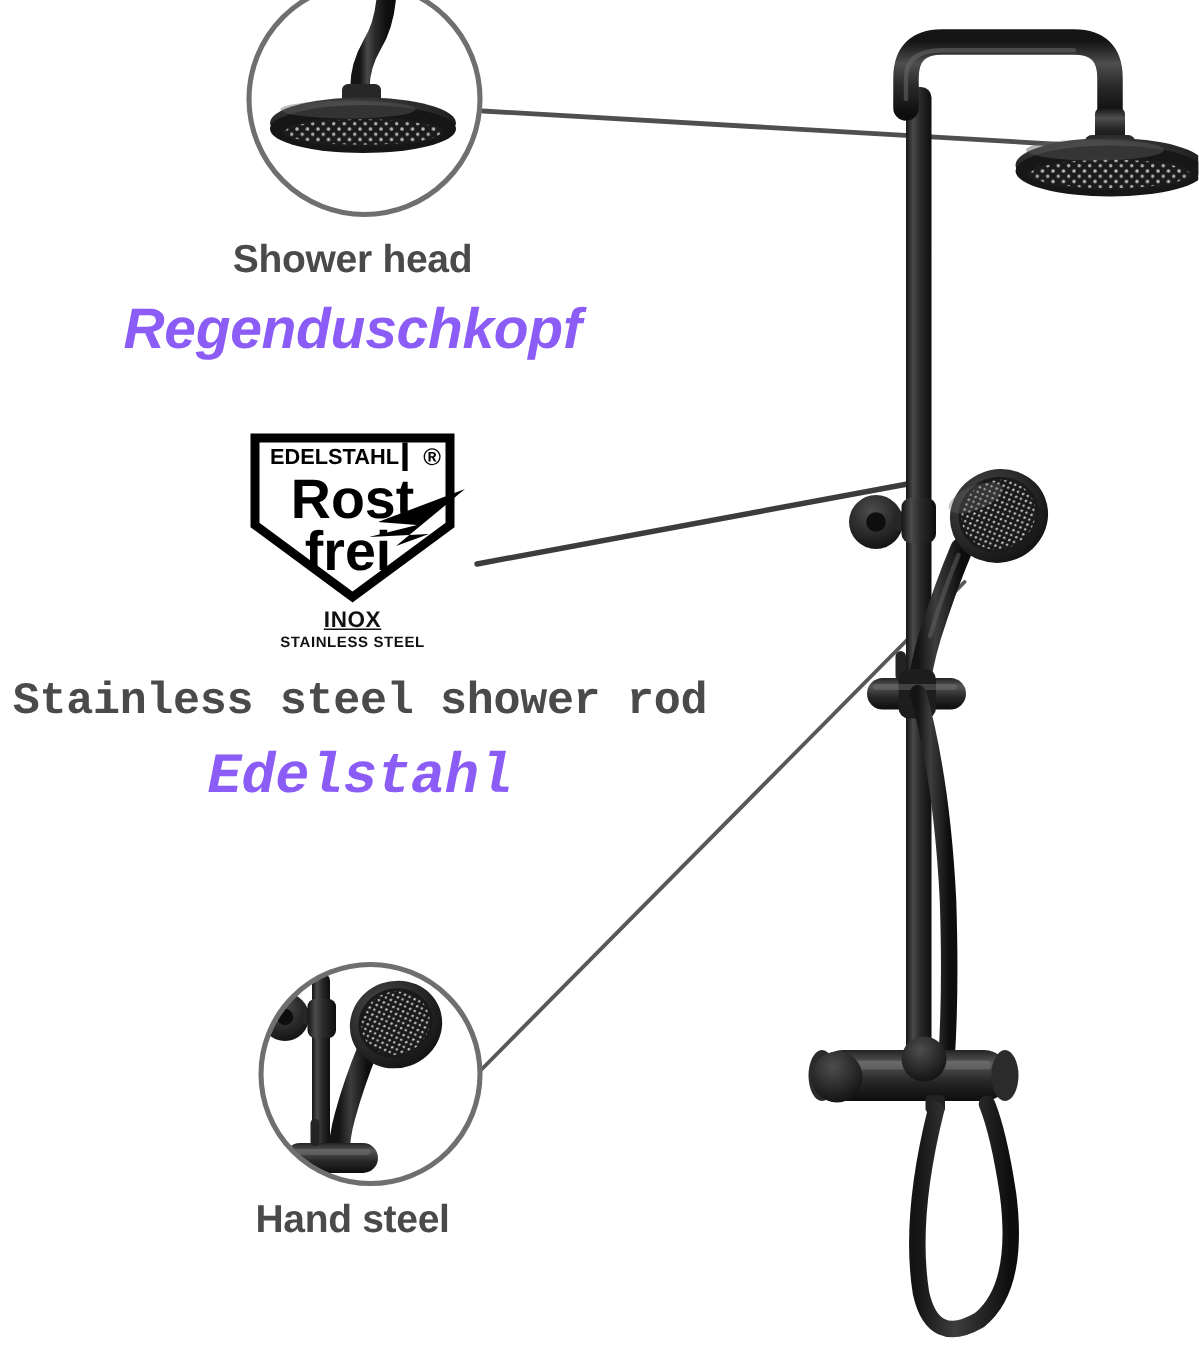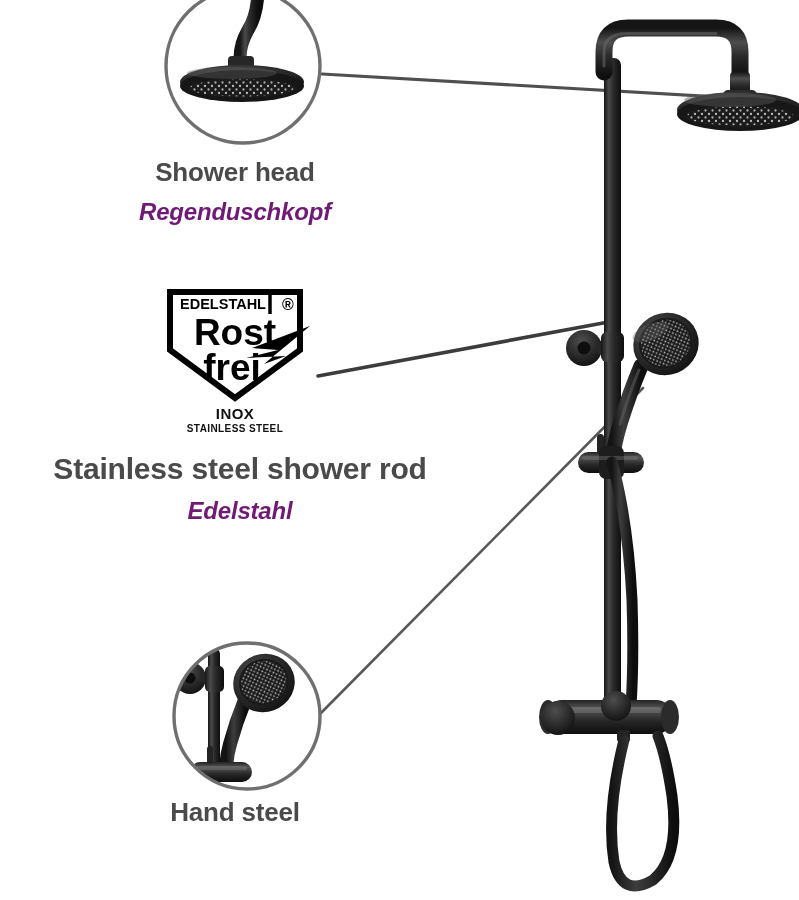--- a/index.html
+++ b/index.html
@@ -36,31 +36,31 @@
     line-height: 1.12;
   }
   .label-en {
     font-size: 26px;
     font-weight: bold;
     color: #4a4a4a;
     letter-spacing: -0.2px;
     white-space: nowrap;
   }
   .label-de {
-    font-size: 24px;
+    font-size: 38px;
     font-style: italic;
     font-weight: bold;
-    color: #701a75;
+    color: #8b5cf6;
     letter-spacing: -0.2px;
     margin-top: 12px;
   }
   .label-de .line2 { display: block; }
 
   #blk-head  { left: 0px;  top: 158px; width: 470px; }
-  #blk-rod   { left: 0px;  top: 452px; width: 480px; }
+  #blk-rod   { left: 0px;  top: 452px; width: 480px; font-family: Liberation Mono, monospace; }
   #blk-hand  { left: 0px;  top: 798px; width: 470px; }
 
   #blk-rod .label-en { font-size: 30px; }
 
   
   #logo {
     position: absolute;
     left: 160px;
     top: 288px;
     width: 150px;
@@ -74,21 +74,21 @@
   }
   #logo .shield-svg { display: block; }
   #logo .logo-sub {
     margin-top: 3px;
     font-family: "Liberation Sans", "DejaVu Sans", sans-serif;
     font-weight: bold;
     color: #111111;
     letter-spacing: 0.4px;
     line-height: 1.18;
   }
-  #logo .inox { font-size: 15px; }
+  #logo .inox { font-size: 15px; text-decoration: underline; }
   #logo .sts  { font-size: 10px; }
 </style>
 </head>
 <body>
 
 <div id="stage">
 
   <svg class="layer" id="svg-layer" viewBox="0 0 799 900" width="799" height="900">
     <defs>
       <linearGradient id="pipeGrad" x1="0" y1="0" x2="1" y2="0">

